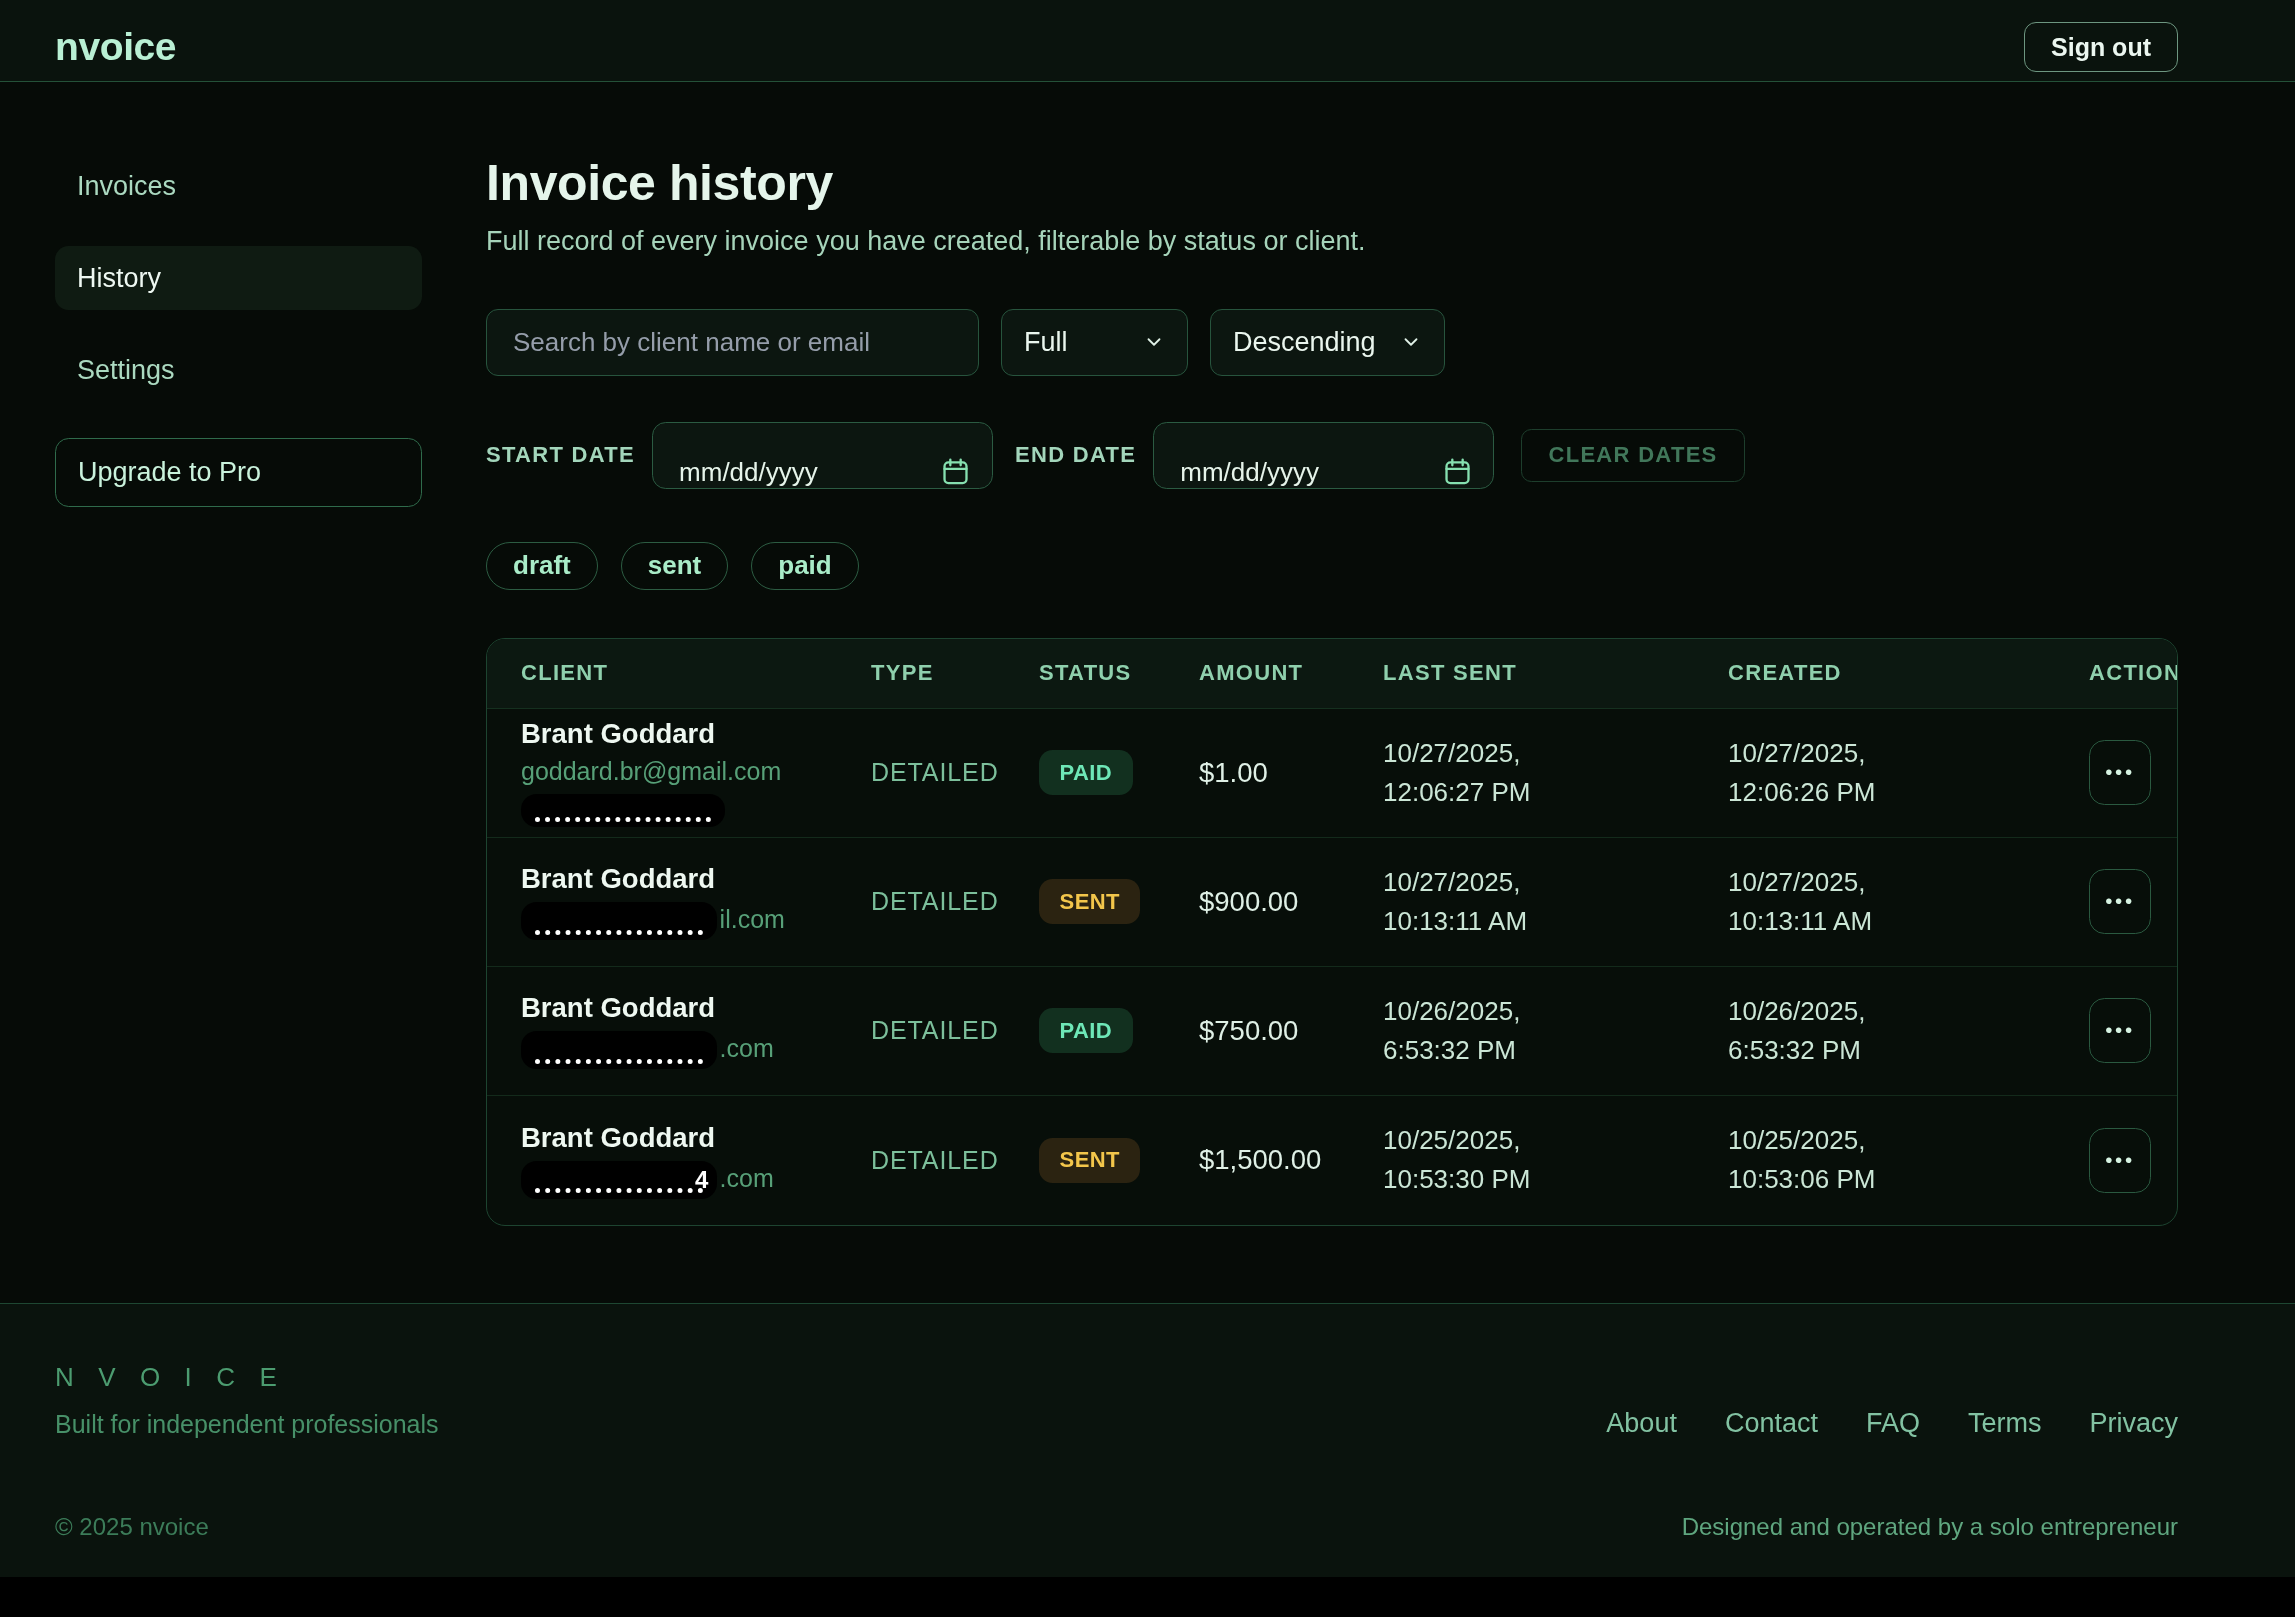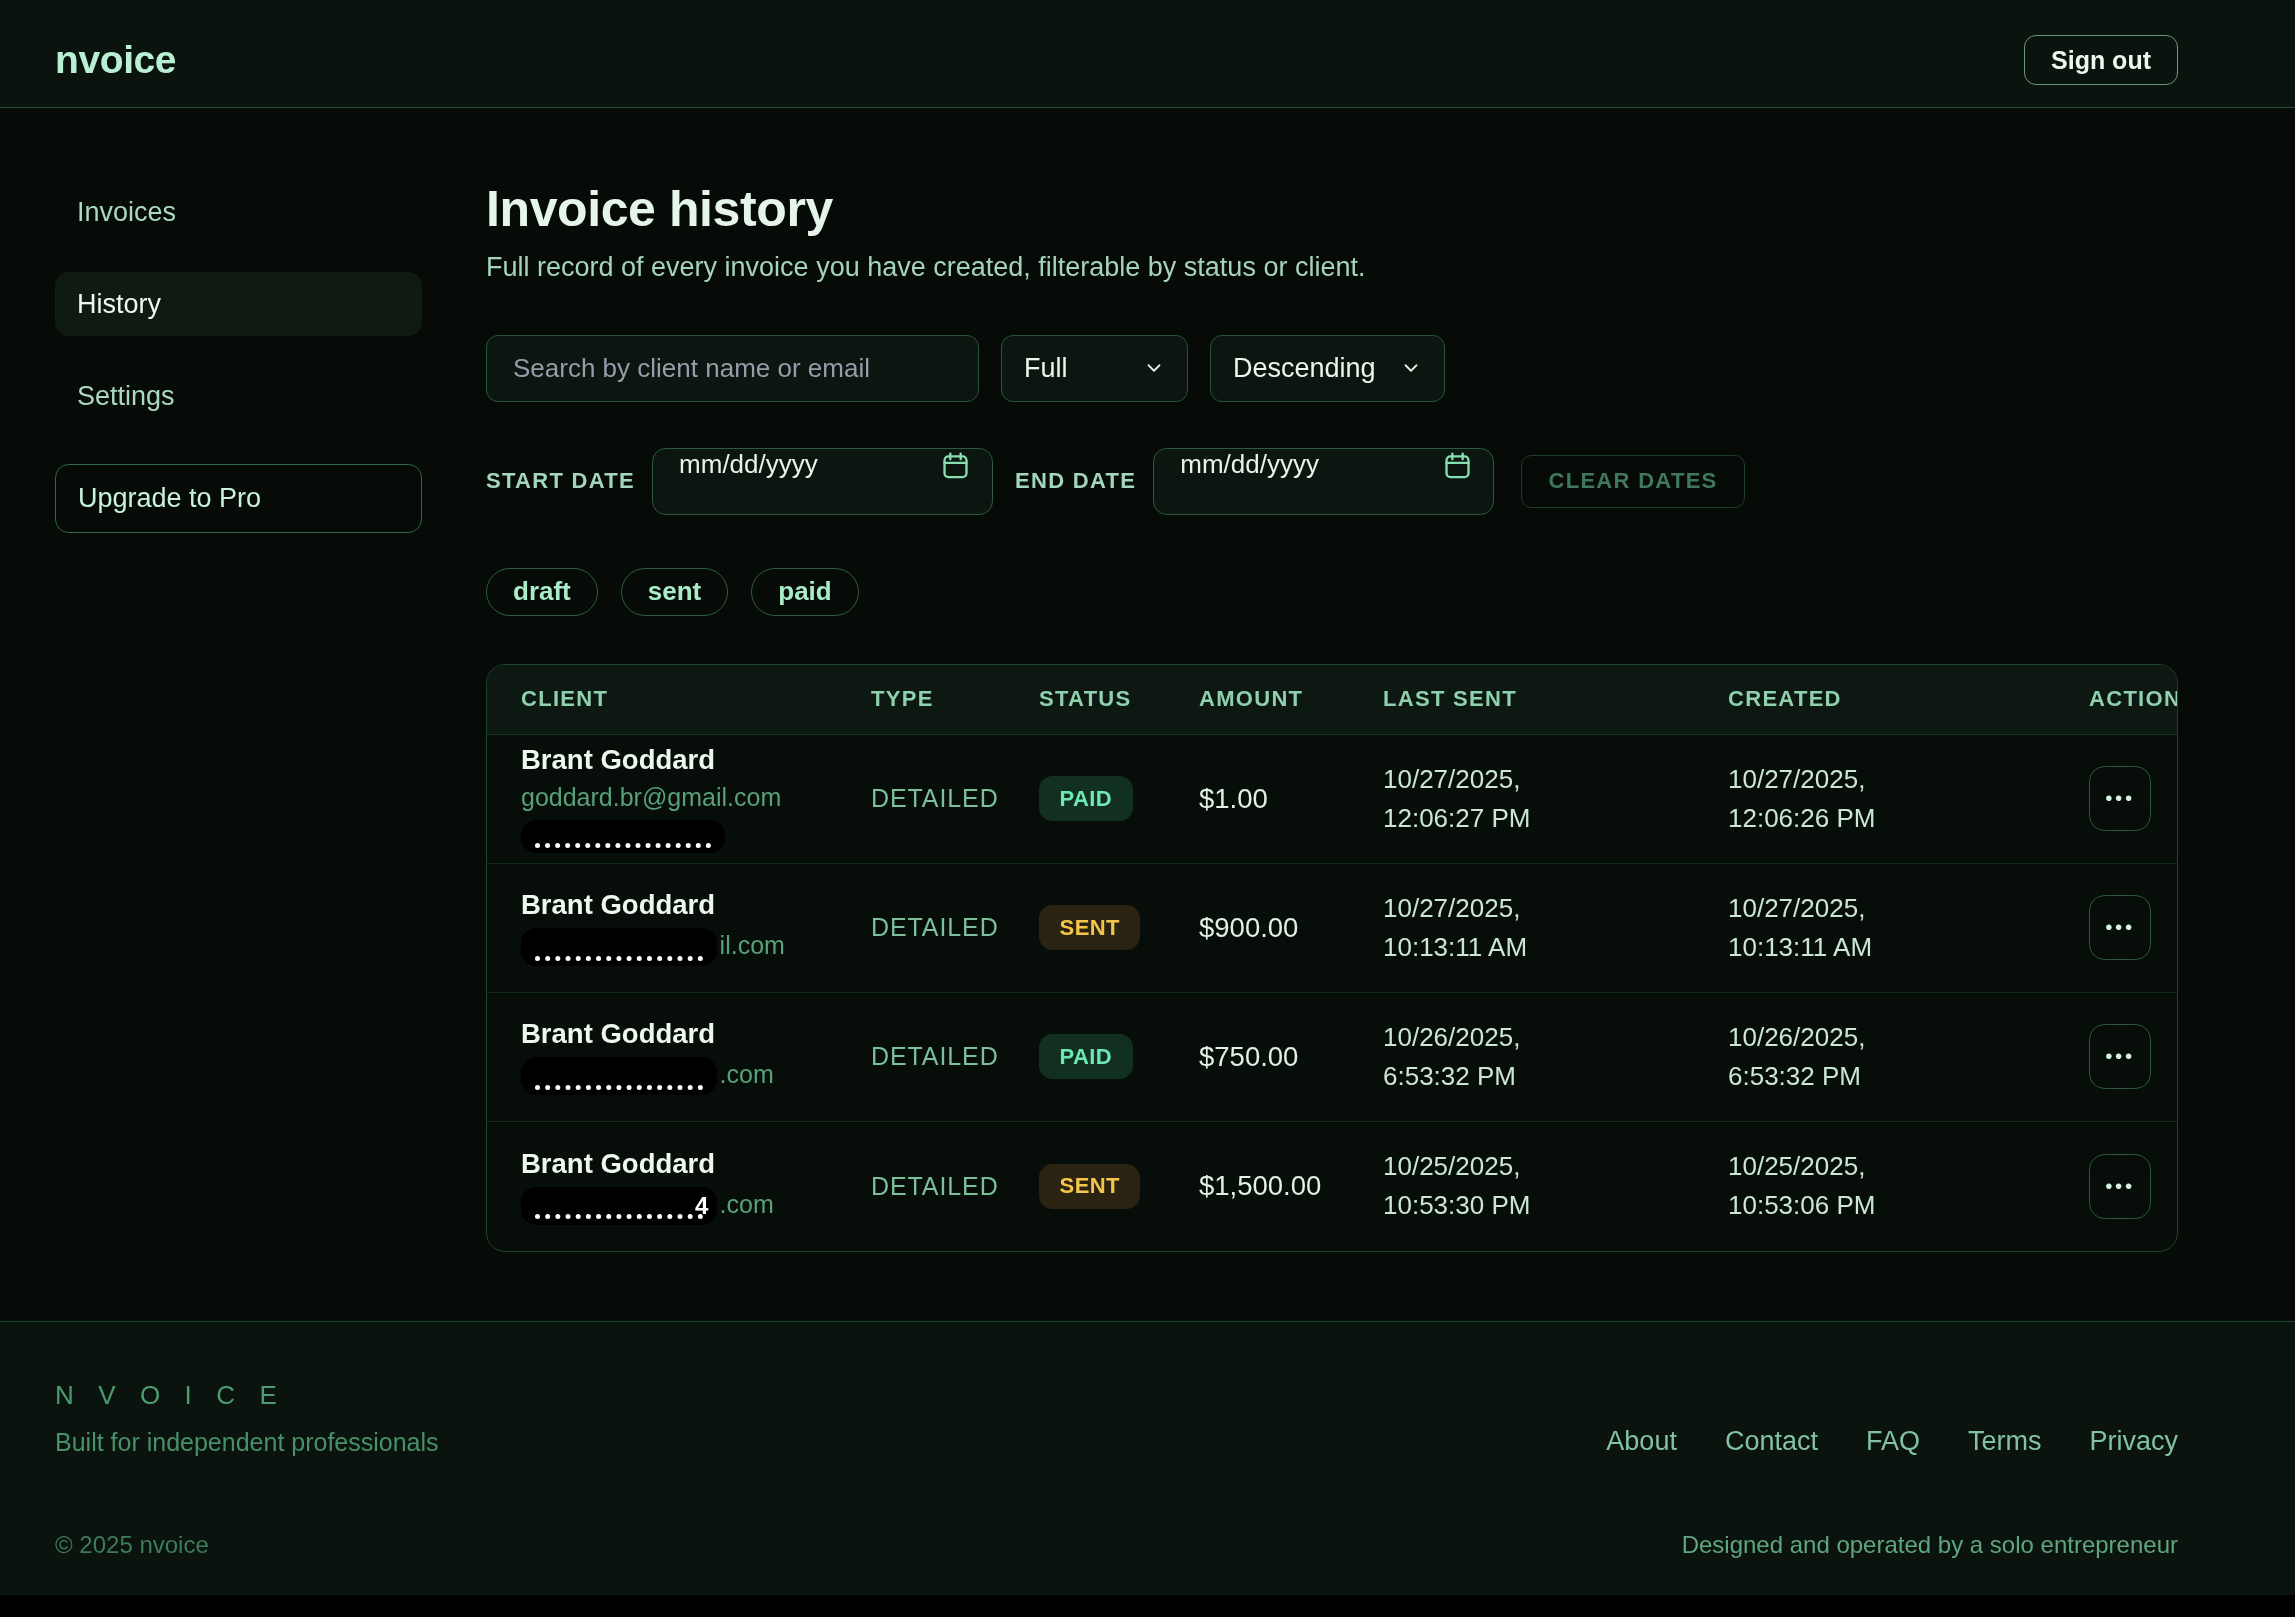--- a/index.html
+++ b/index.html
@@ -6,21 +6,21 @@
   html, body { width: 2295px; height: 1617px; background: #000; }
   body {
     font-family: "Liberation Sans", "DejaVu Sans", sans-serif;
     color: #e3f3e9;
     overflow: hidden;
   }
   .page { width: 2295px; height: 1617px; background: #060b07; display: flex; flex-direction: column; }
 
   
   .topbar {
-    height: 108px; flex-shrink: 0;
+    height: 82px; flex-shrink: 0;
     background: #0a130d;
     border-bottom: 1.7px solid #245138;
     display: flex; align-items: center; justify-content: space-between;
     padding: 13px 117px 0 55px;
   }
   .logo { font-size: 39px; font-weight: 700; color: #b9f0d4; letter-spacing: -0.4px; }
   .topbar-right { display: flex; align-items: center; gap: 24px; }
   .usage-badge {
     border: 1.7px solid #3f7c5c; border-radius: 858px;
     height: 50px; display: flex; align-items: center;
@@ -70,21 +70,21 @@
   }
   .select-date { width: 187px; }
   .select-dir { width: 235px; }
   .chevron { width: 22px; height: 22px; flex-shrink: 0; margin-left: 15.5px; }
 
   .date-row { display: flex; align-items: center; margin-bottom: 53px; }
   .date-label { font-size: 22px; font-weight: 700; letter-spacing: 1.3px; color: #a3d6bb; margin-right: 17px; }
   .date-input {
     width: 341px; height: 67px; margin-right: 22px;
     background: #0c1610; border: 1.7px solid #2b5b42; border-radius: 13.7px;
-    display: flex; align-items: flex-start; justify-content: space-between;
+    display: flex; align-items: flex-end; justify-content: space-between;
     padding: 0 20.6px 0 26px; font-size: 26px; color: #e6f4ea; cursor: text;
   }
   .cal-icon { width: 31px; height: 33px; flex-shrink: 0; }
   .clear-btn {
     margin-left: 5.2px; height: 53px; padding: 0 26px;
     border: 1.7px solid #1d3e2c; border-radius: 10.3px; background: transparent;
     color: #41775a; font-size: 22px; font-weight: 700; letter-spacing: 1.3px; cursor: pointer;
   }
 
   .chips-row { display: flex; gap: 23px; margin-bottom: 48px; }

